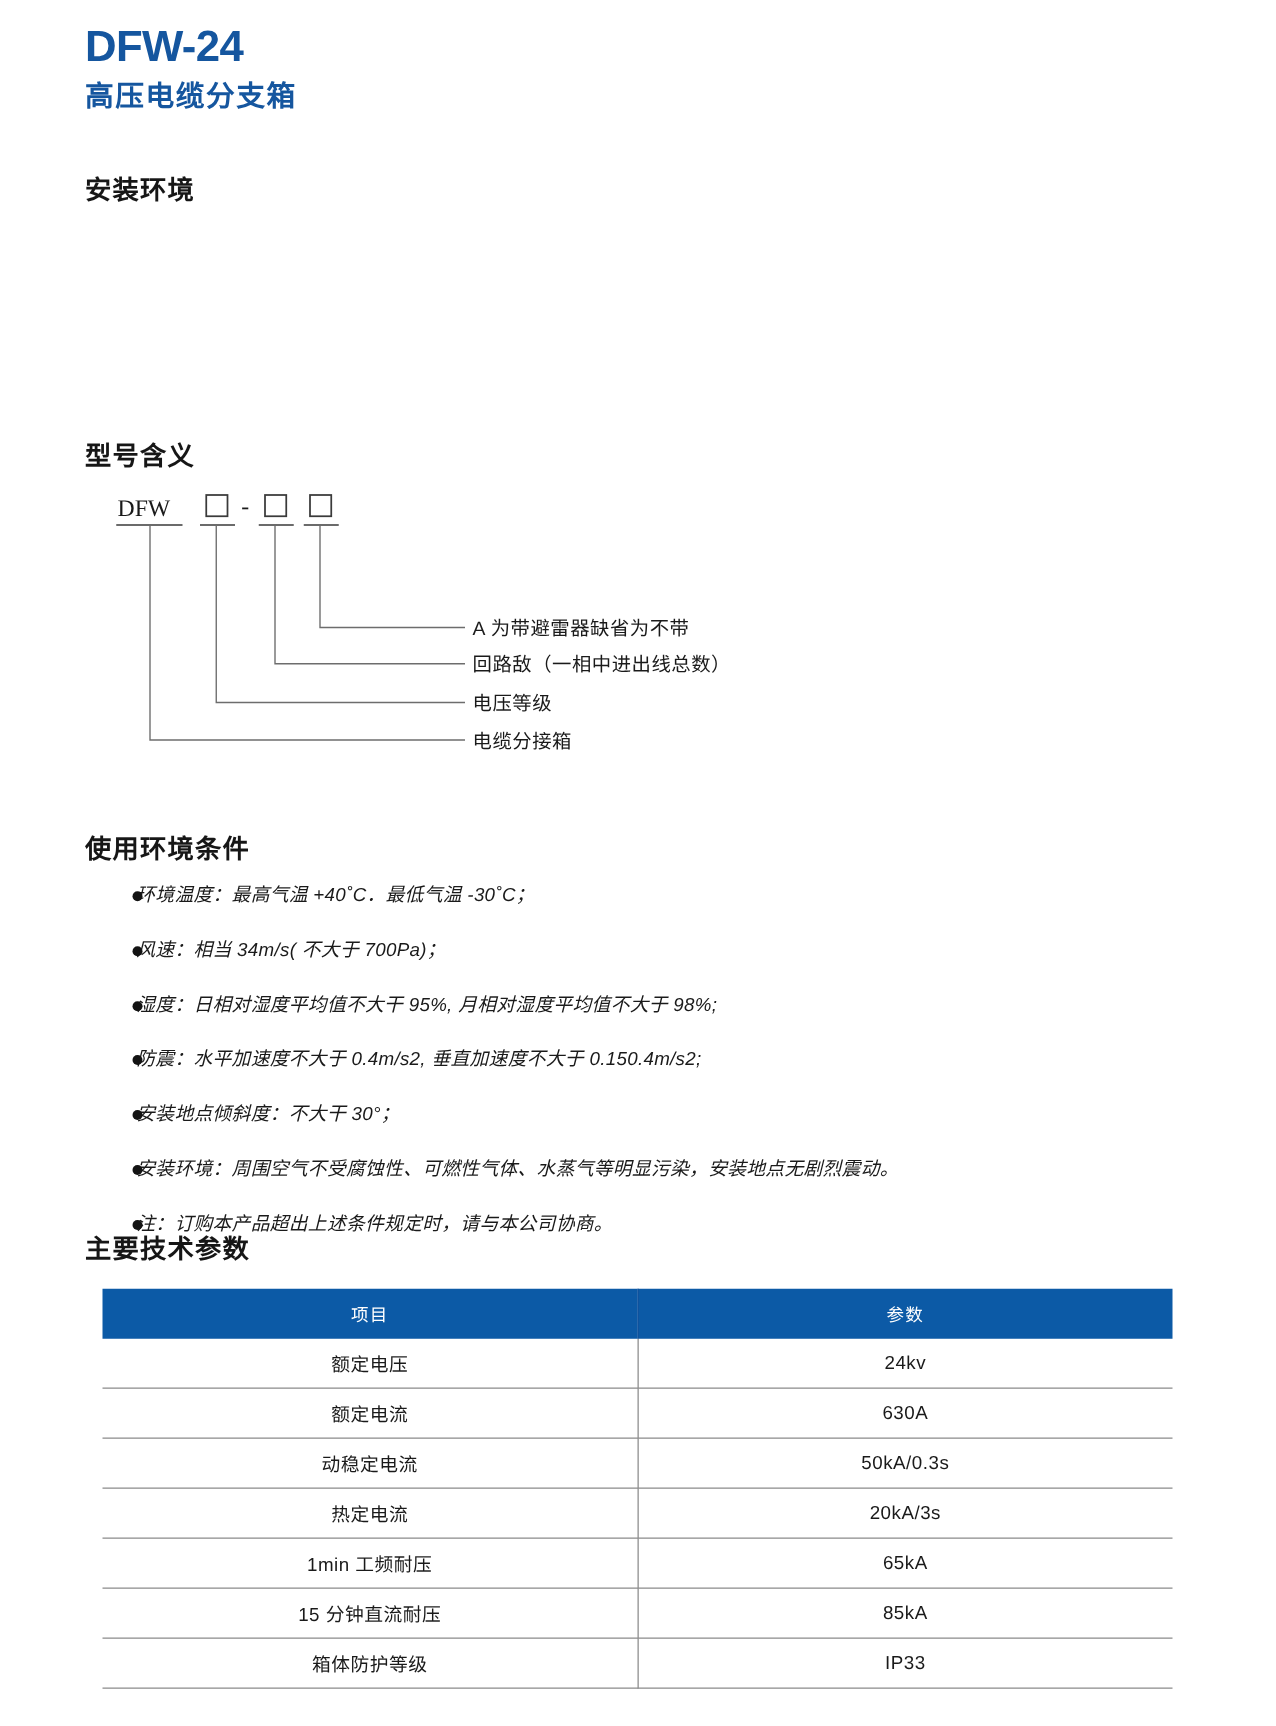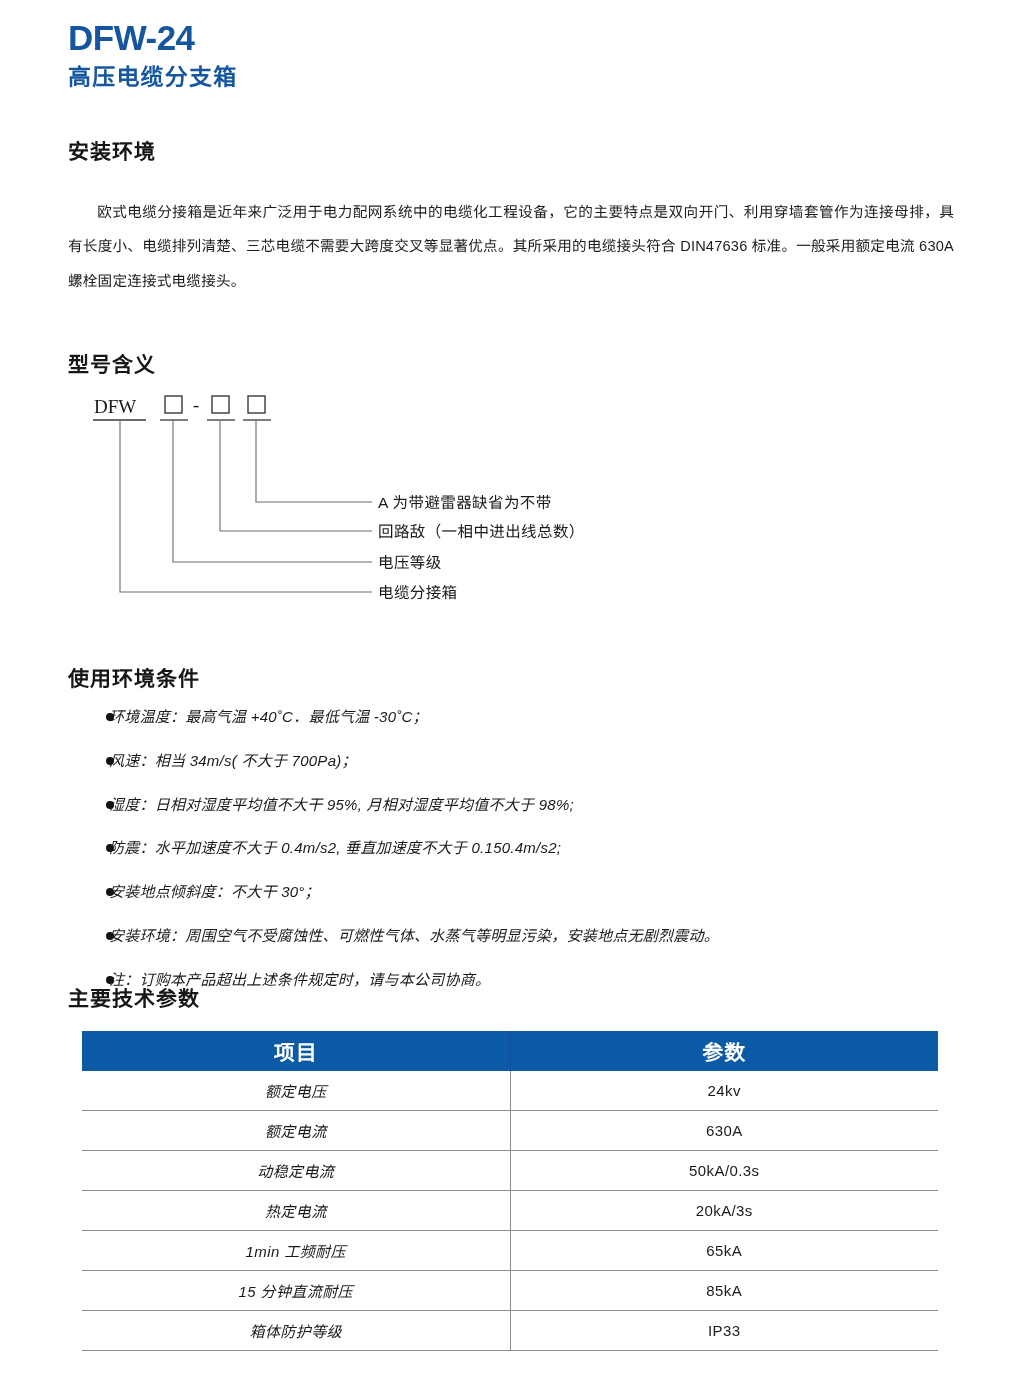--- a/index.html
+++ b/index.html
@@ -154,61 +154,59 @@
   table.specs {
     width: 100%;
     border-collapse: collapse;
     table-layout: fixed;
   }
   table.specs col.c1 { width: 428px; }
   table.specs col.c2 { width: 428px; }
   table.specs thead th {
     background: #0c5aa6;
     color: #ffffff;
-    font-size: 21px;
-    font-weight: bold;
+    font-size: 14px;
+    font-weight: normal;
     letter-spacing: 1px;
     height: 38px;
     text-align: center;
     vertical-align: middle;
     border: none;
   }
   table.specs thead th.th-item {
     border-right: 1px solid #11509a;
   }
   table.specs tbody td {
     height: 37px;
     font-size: 15px;
     text-align: center;
     vertical-align: middle;
     color: #1a1a1a;
     border-bottom: 1px solid #8b8b8b;
     letter-spacing: 0.4px;
   }
   table.specs tbody td.col-item {
     border-right: 1px solid #8b8b8b;
-    font-style: italic;
   }
   table.specs tbody tr:last-child td {
     border-bottom: 1px solid #8b8b8b;
   }
 </style>
 </head>
 <body>
 
 <div class="page">
 
   <div class="title-block">
     <h1 class="doc-title">DFW-24</h1>
     <h2 class="doc-subtitle">高压电缆分支箱</h2>
   </div>
 
   <h3 class="section-heading" id="heading-overview">安装环境</h3>
 
-  <p class="overview-body">欧式电缆分接箱是近年来广泛用于电力配网系统中的电缆化工程设备，它的主要特点是双向开门、利用穿墙套管作为连接母排，具有长度小、电缆排列清楚、三芯电缆不需要大跨度交叉等显著优点。其所采用的电缆接头符合 DIN47636 标准。一般采用额定电流 630A 螺栓固定连接式电缆接头。</p>
 
   <h3 class="section-heading" id="heading-model">型号含义</h3>
 
   <div class="model-diagram">
     <svg width="620" height="230" viewBox="0 0 620 230" xmlns="http://www.w3.org/2000/svg">
 
       <text class="mdl-code-text" x="34" y="33">DFW</text>
       <line class="mdl-underline" x1="33" y1="40" x2="86" y2="40"></line>
 
       <rect class="mdl-box" x="105" y="16" width="17" height="17"></rect>

